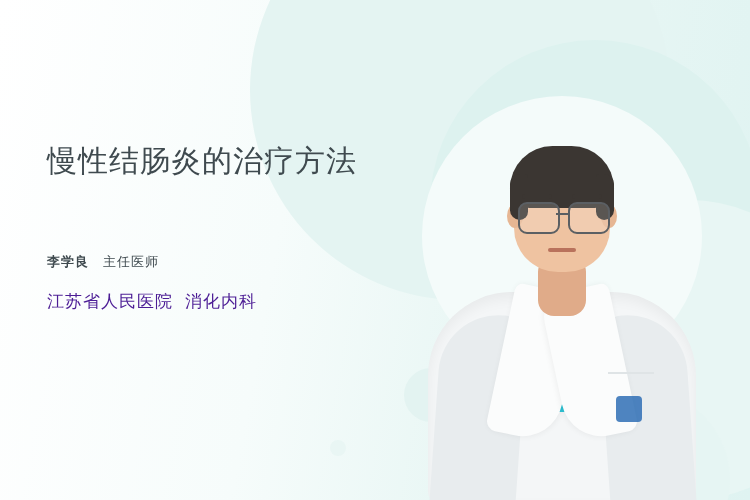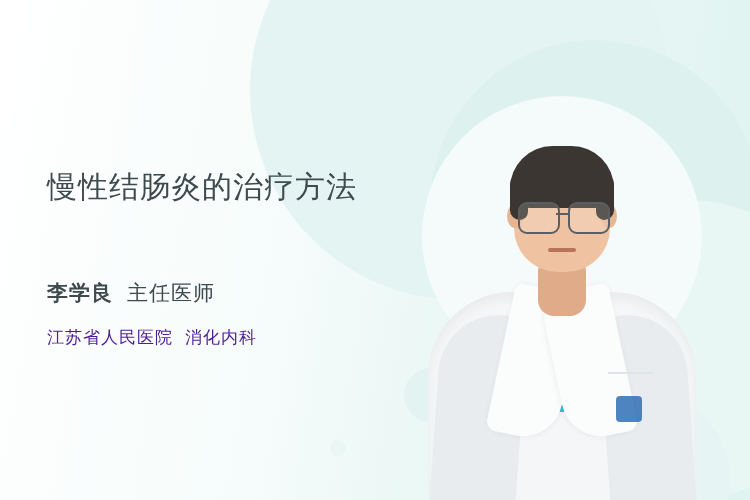--- a/index.html
+++ b/index.html
@@ -273,34 +273,34 @@
     left: 186px;
     top: 276px;
     width: 46px;
     height: 2px;
     background: #dfe4e6;
   }
   
   .text-block {
     position: absolute;
     left: 47px;
-    top: 168px;
+    top: 142px;
     width: 400px;
   }
   .title {
     font-size: 30px;
     line-height: 1.25;
     color: #3f4a4f;
     letter-spacing: 1px;
     font-weight: 400;
     margin: 0;
   }
   .byline {
     margin-top: 73px;
-    font-size: 21px;
+    font-size: 13px;
     color: #3f4a4f;
   }
   .byline .doctor-name {
     font-weight: bold;
     letter-spacing: 1px;
   }
   .byline .doctor-title {
     font-weight: 400;
     letter-spacing: 1px;
     margin-left: 14px;

